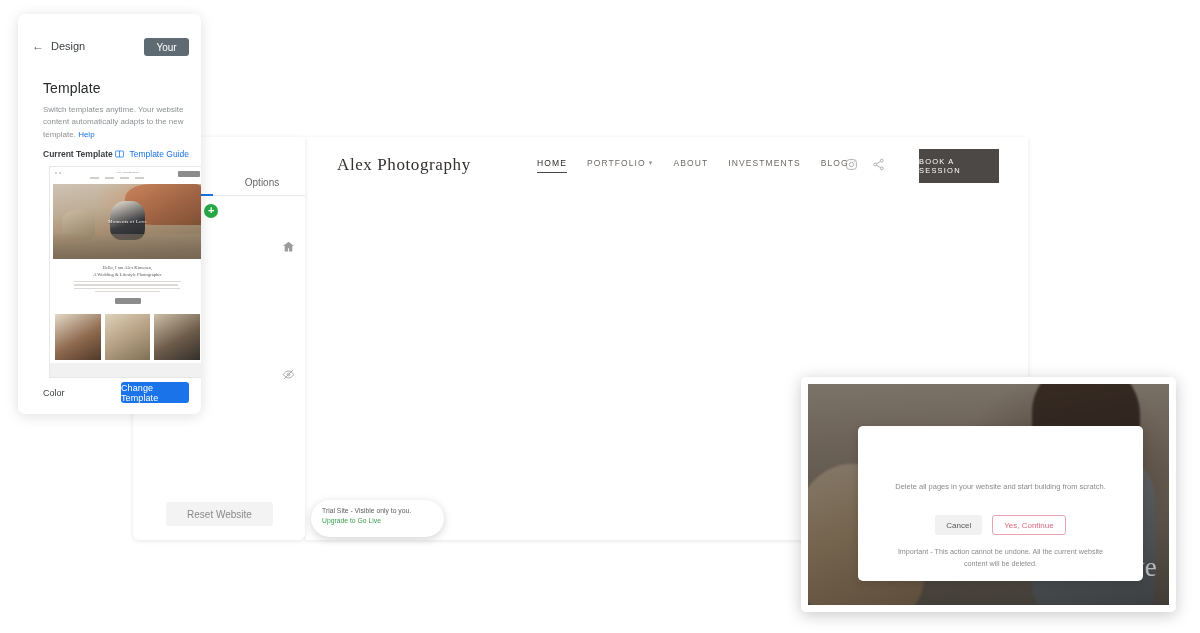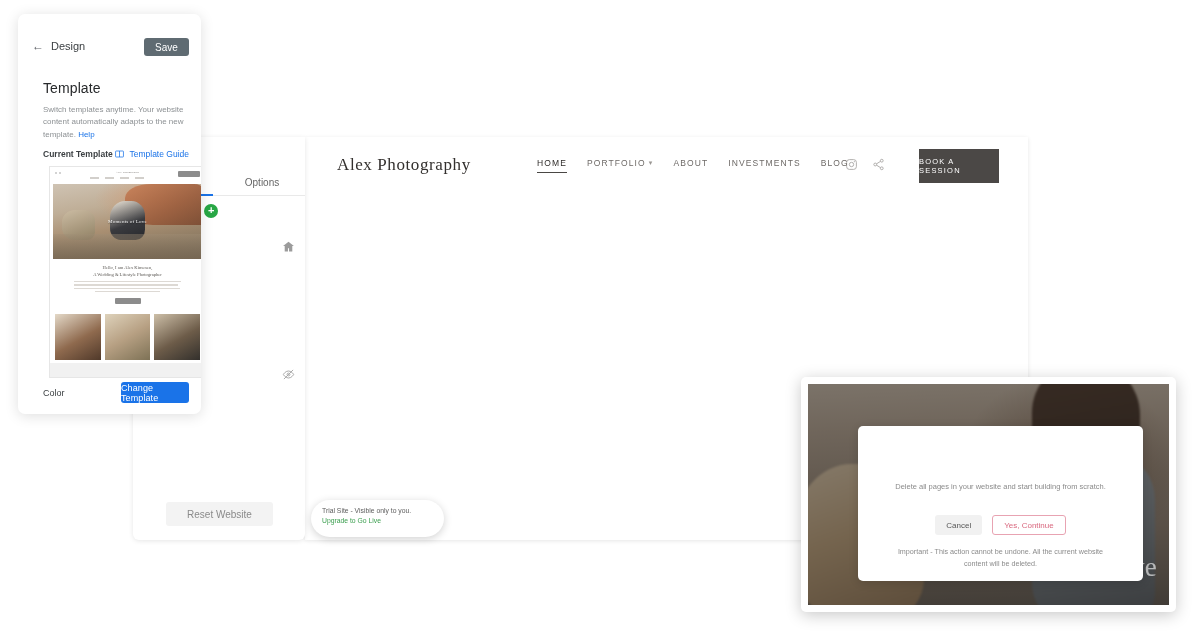--- a/index.html
+++ b/index.html
@@ -479,21 +479,21 @@
     <div class="ed-reset-btn">Reset Website</div>
   </div>
 
   <div class="design-panel">
     <div class="dp-top"></div>
 
     <div class="dp-back">
       <span class="dp-arrow">←</span>
       <span>Design</span>
     </div>
-    <div class="dp-save">Save</div>
+    <div class="dp-save">Your</div>
 
     <div class="dp-h1">Template</div>
     <div class="dp-desc">
       <span>Switch templates anytime. Your website content automatically adapts to the new template.</span>
       <span class="dp-link">Help</span>
     </div>
 
     <div class="dp-row">
       <span class="dp-row-label">Current Template</span>
       <span class="dp-guide">

